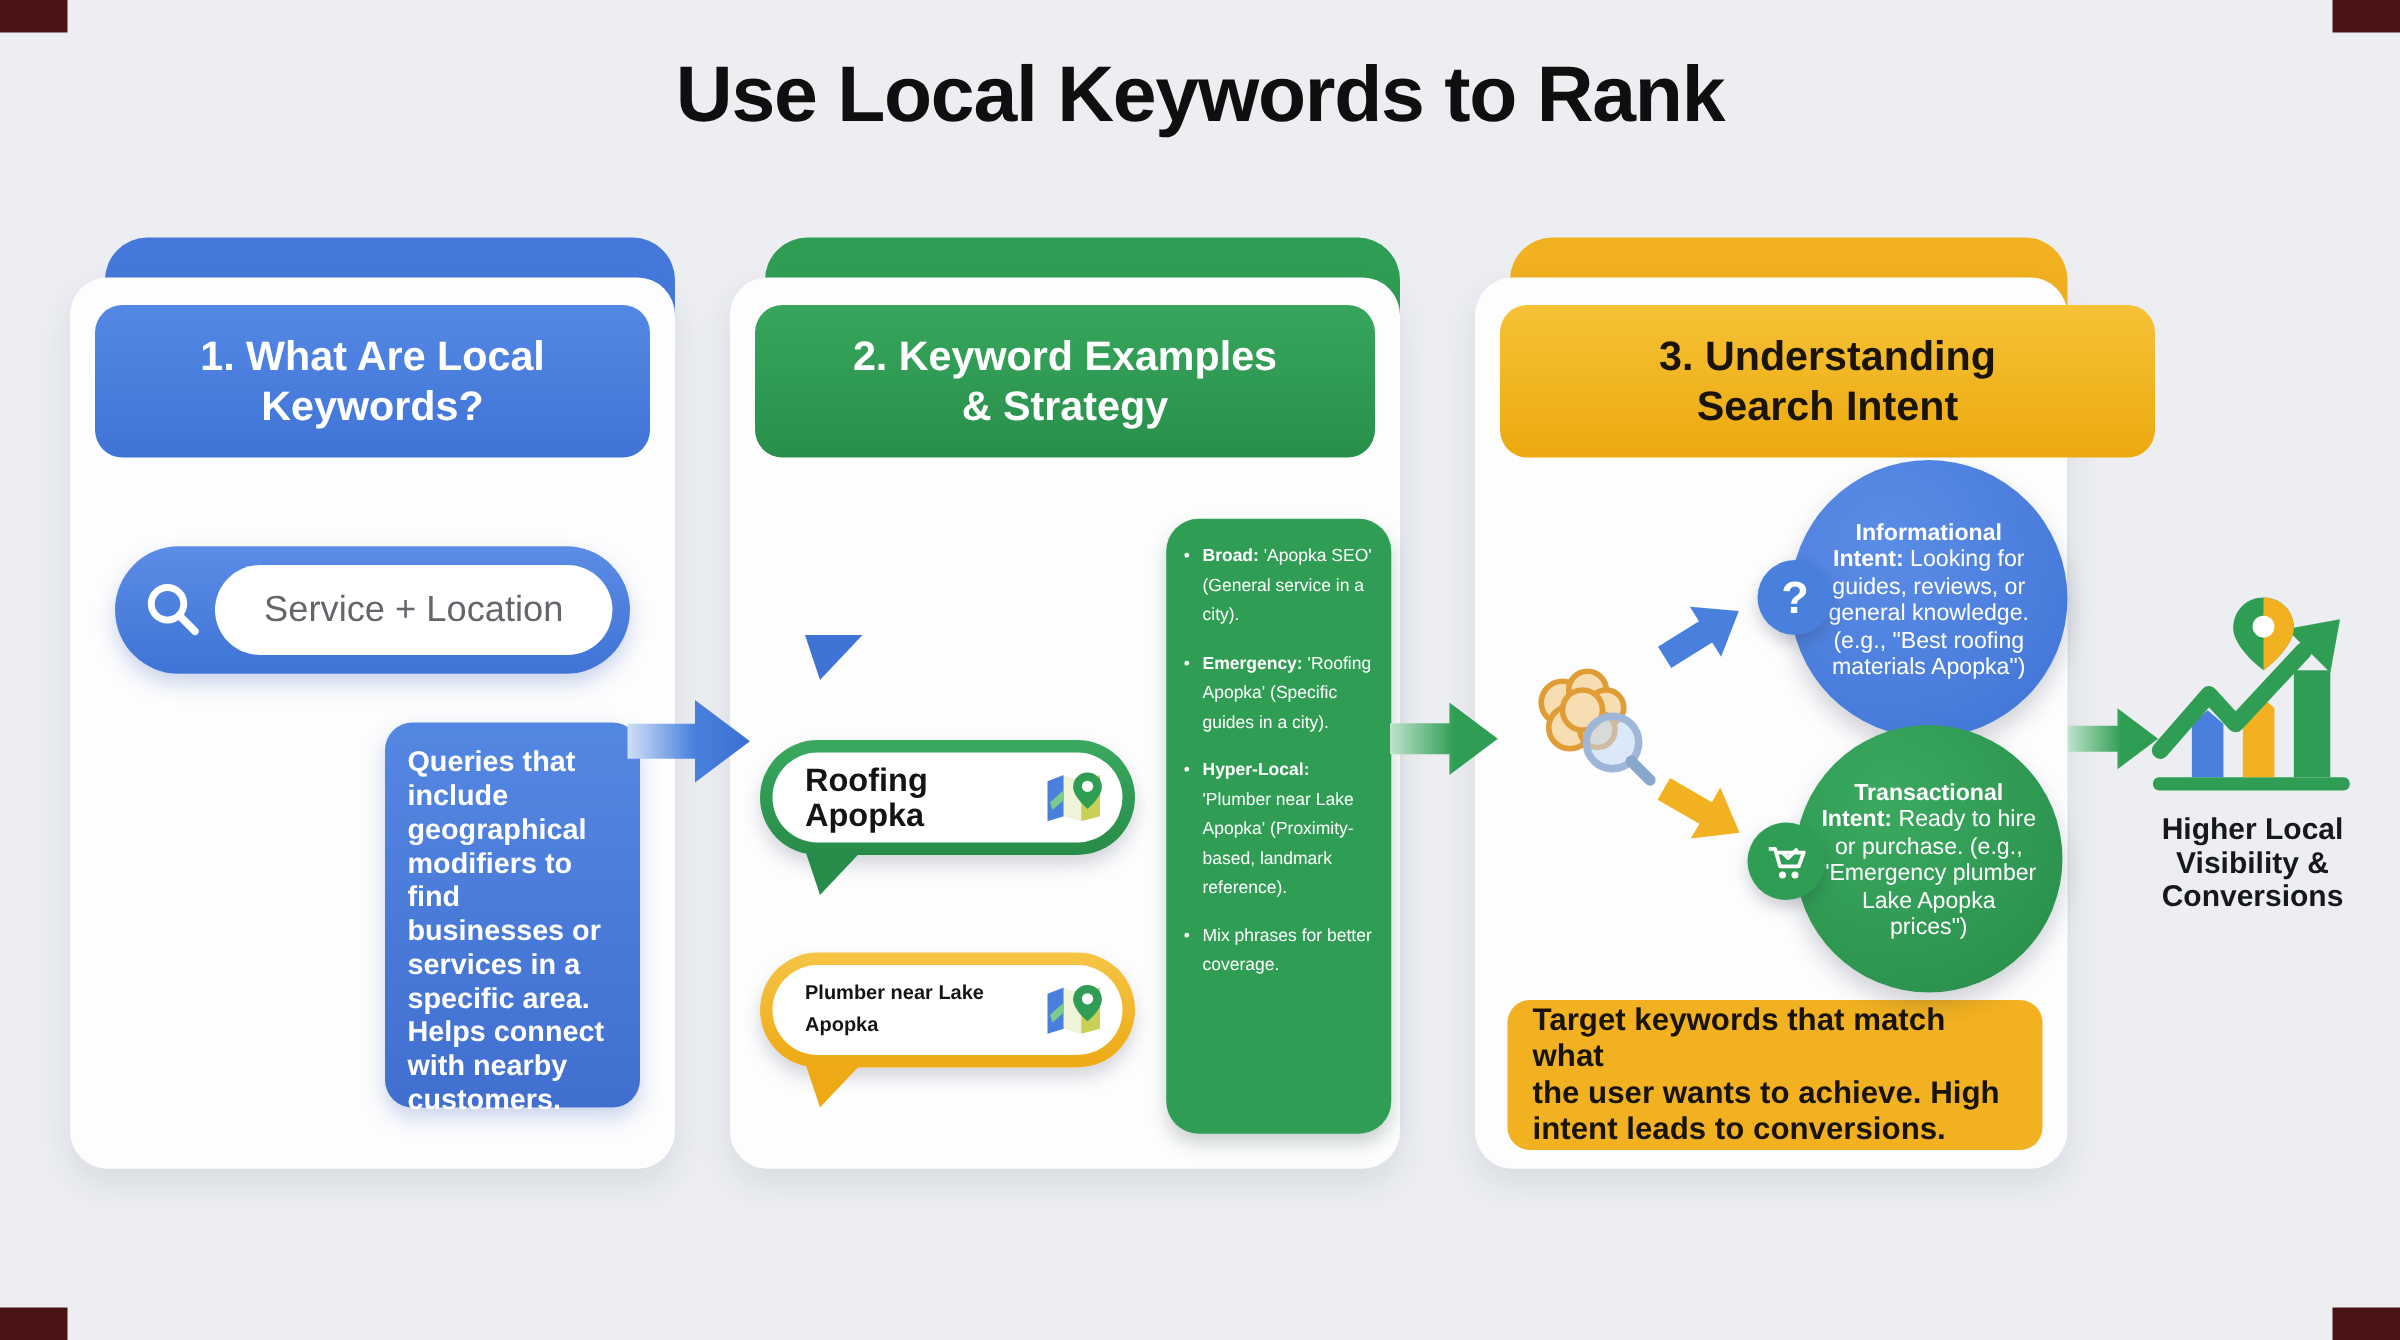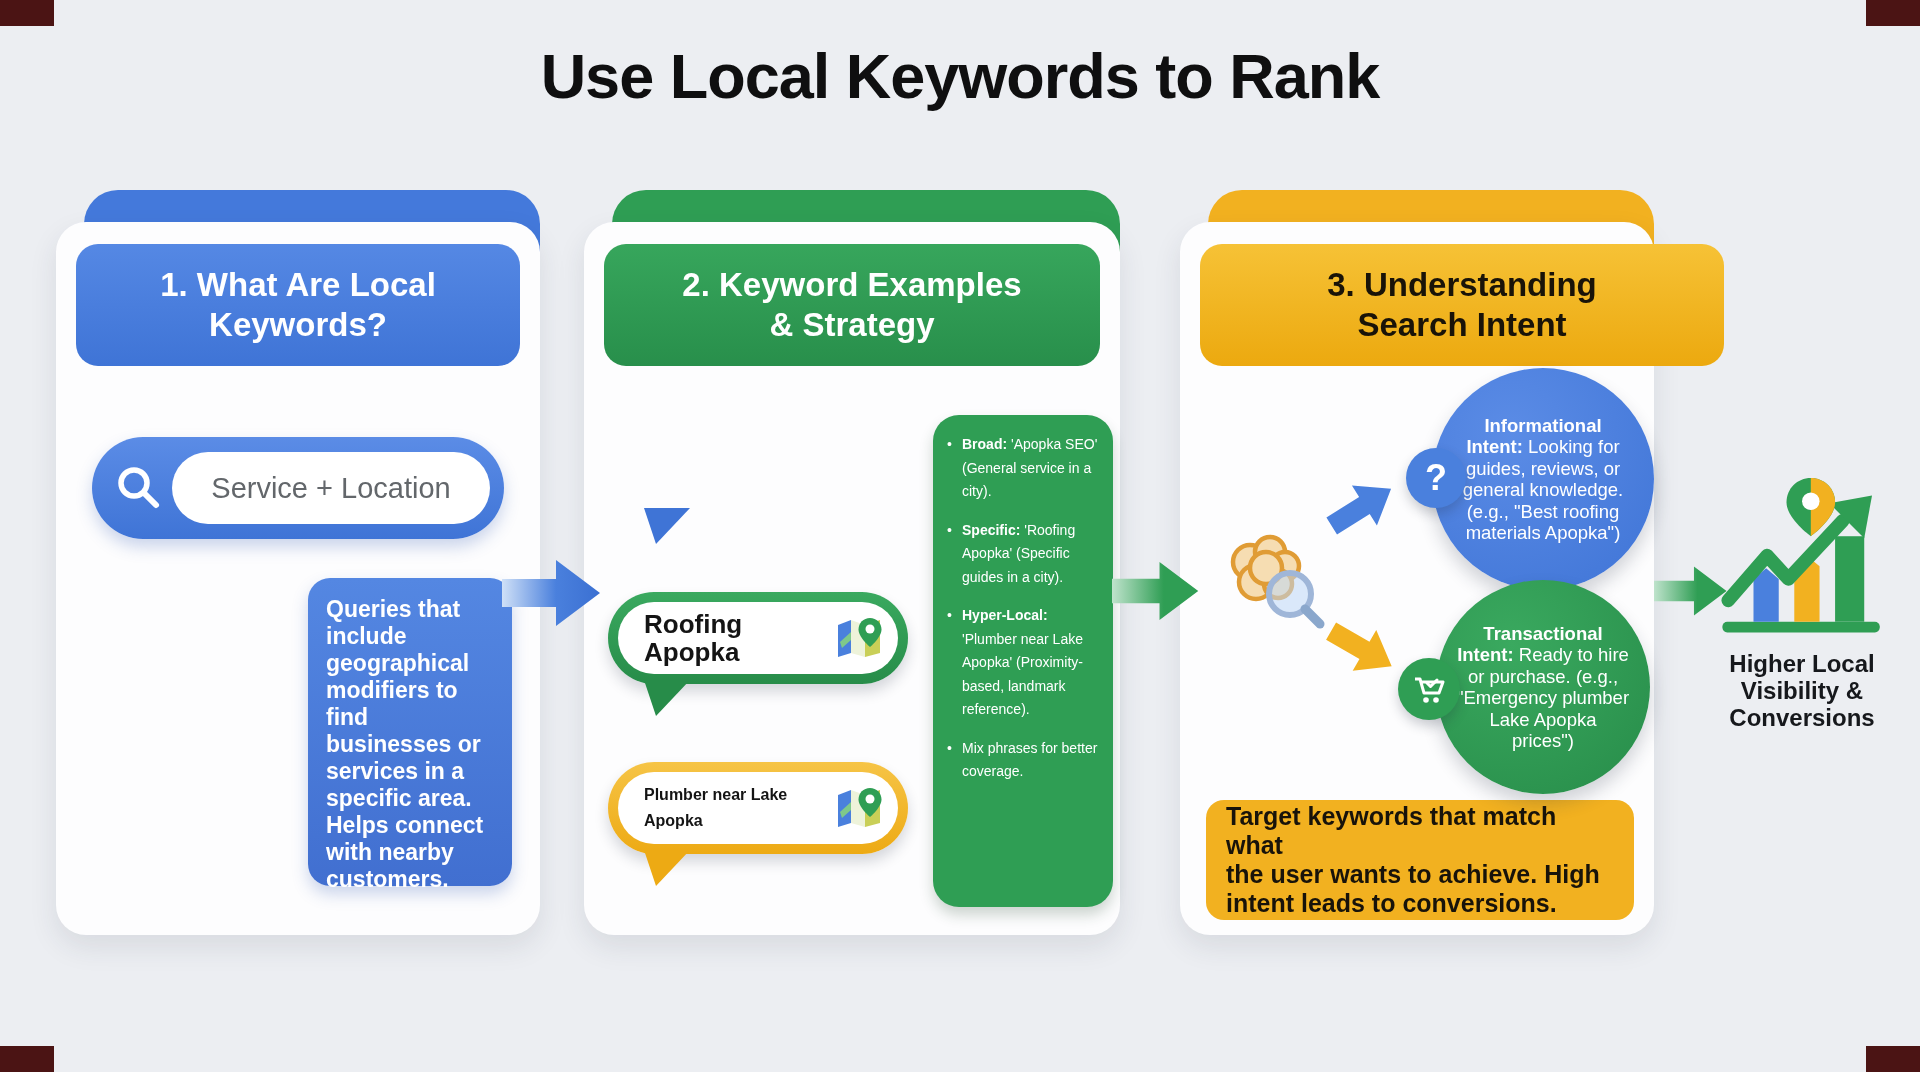--- a/index.html
+++ b/index.html
@@ -170,21 +170,21 @@
   <svg class="abs bubble-tail" style="left:644px;top:850px" width="46" height="36" fill="#edaa14">
       <use href="#tail"></use>
     </svg>
 
   <div class="abs strategy-panel">
     <ul>
       <li>
         <span class="lead">Broad:</span><span>'Apopka SEO' (General service in a city).</span>
       </li>
       <li>
-        <span class="lead">Specific:</span><span>'Roofing Apopka' (Specific guides in a city).</span>
+        <span class="lead">Emergency:</span><span>'Roofing Apopka' (Specific guides in a city).</span>
       </li>
       <li>
         <span class="lead">Hyper-Local:</span><span>'Plumber near Lake Apopka' (Proximity-based, landmark reference).</span>
       </li>
       <li>
         <span>Mix phrases for better coverage.</span>
       </li>
     </ul>
   </div>
 

